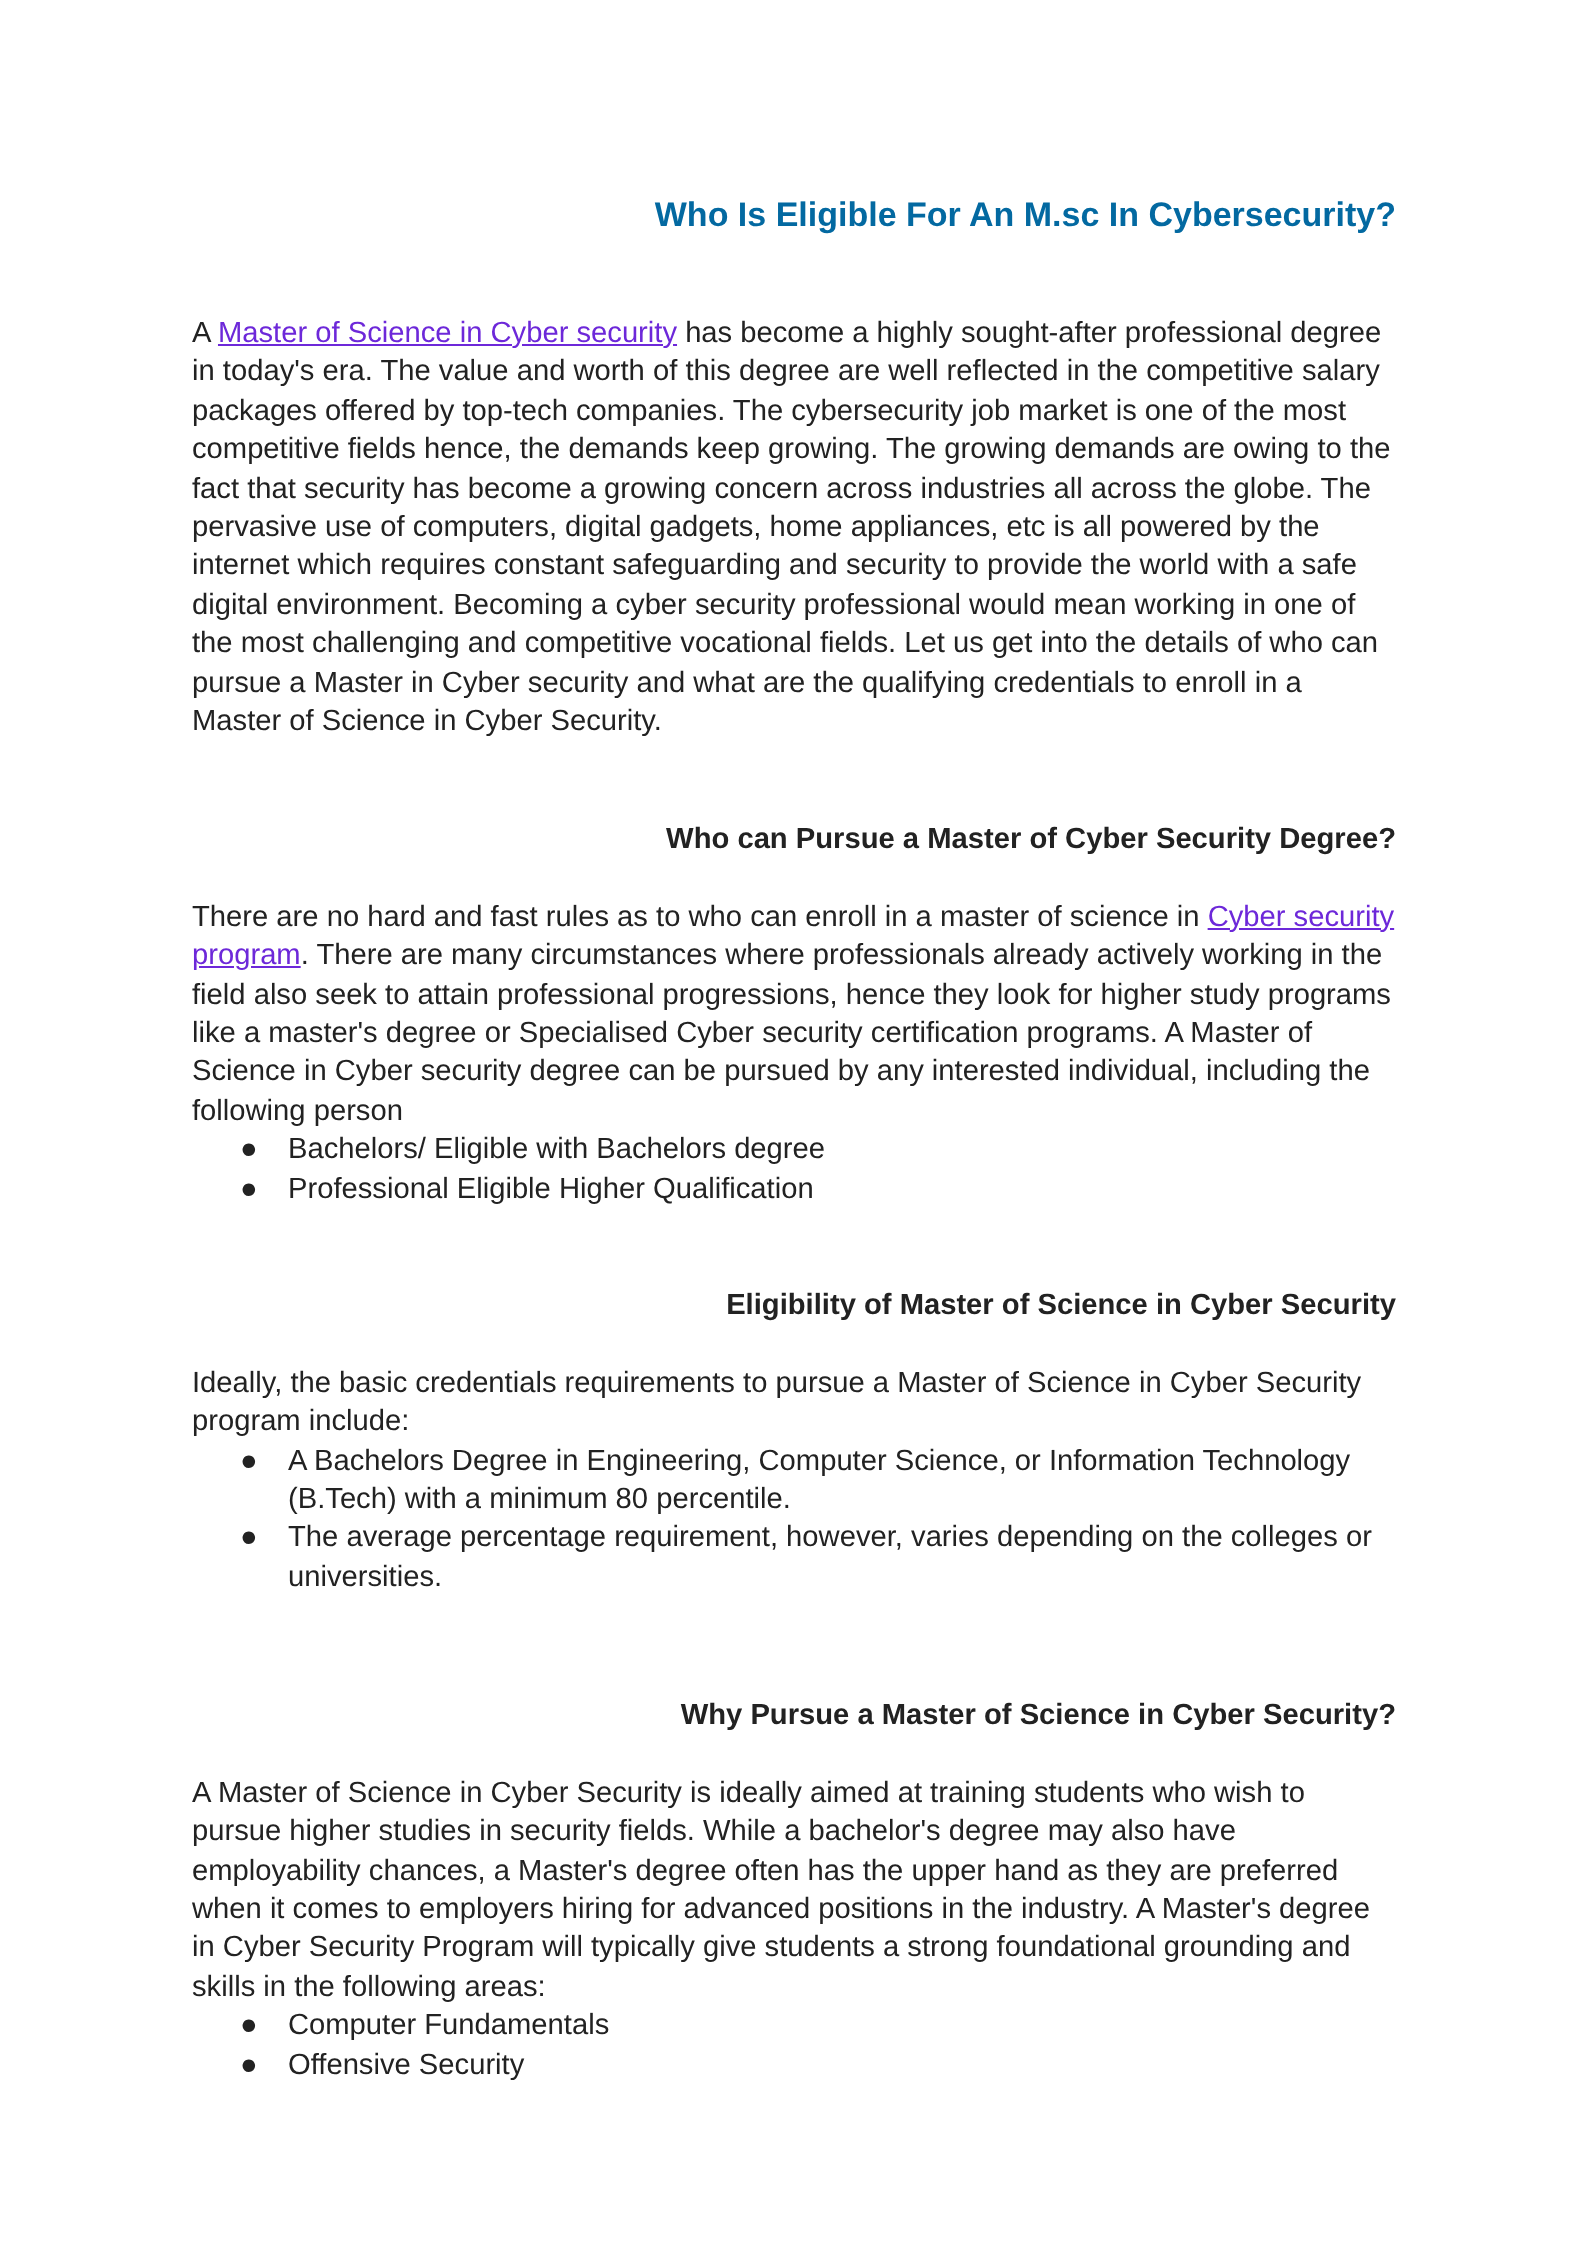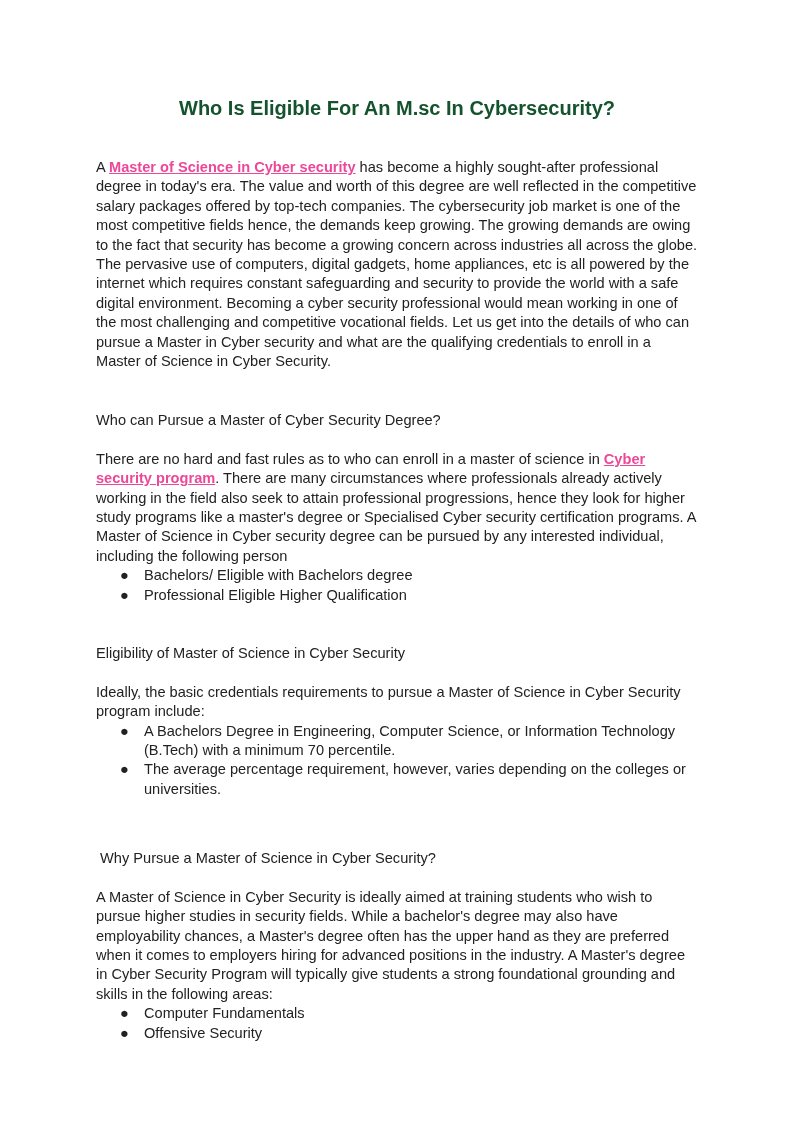--- a/index.html
+++ b/index.html
@@ -1,24 +1,24 @@
 <!DOCTYPE html>
 <html><head>
   <meta charset="utf-8">
   <style>
     html, body { margin: 0; padding: 0; background: #ffffff; }
     body { width: 795px; height: 1123px; position: relative; overflow: hidden;
       font-family: "Liberation Sans", sans-serif; color: #222222; }
     .page { position: absolute; left: 96px; top: 0; width: 602px; }
     h1 { position: absolute; left: 0; width: 602px; top: 96px; margin: 0;
-      text-align: center; font-size: 20px; font-weight: bold; line-height: 24px; color: #14532d; }
+      text-align: right; font-size: 17px; font-weight: bold; line-height: 24px; color: #0369a1; }
     .block { position: absolute; left: 0; width: 602px; }
     p { margin: 0; font-size: 14.6px; line-height: 19.4px; }
-    h2 { margin: 0; font-size: 14.6px; font-weight: normal; line-height: 19.4px; }
-    a { color: #ec4899; font-weight: bold; text-decoration: underline; }
+    h2 { margin: 0; font-size: 14.6px; font-weight: bold; line-height: 19.4px; text-align: right; }
+    a { color: #6d28d9; font-weight: normal; text-decoration: underline; }
     ul { margin: 0; padding: 0; list-style: none; }
     li { position: relative; padding-left: 48px; font-size: 14.6px; line-height: 19.4px; }
     li .bullet { position: absolute; left: 24px; top: 0; }
   </style>
 </head>
 <body>
 
 <div class="page">
   <h1>Who Is Eligible For An M.sc In Cybersecurity?</h1>
 
@@ -32,21 +32,21 @@
     <ul>
       <li><span class="bullet">●</span><span>Bachelors/ Eligible with Bachelors degree</span></li>
       <li><span class="bullet">●</span><span>Professional Eligible Higher Qualification</span></li>
     </ul>
   </div>
 
   <div class="block" style="top:644px">
     <h2>Eligibility of Master of Science in Cyber Security</h2>
     <p style="margin-top:19.4px">Ideally, the basic credentials requirements to pursue a Master of Science in Cyber Security program include:</p>
     <ul>
-      <li><span class="bullet">●</span><span>A Bachelors Degree in Engineering, Computer Science, or  Information Technology (B.Tech) with a minimum 70 percentile.</span></li>
+      <li><span class="bullet">●</span><span>A Bachelors Degree in Engineering, Computer Science, or  Information Technology (B.Tech) with a minimum 80 percentile.</span></li>
       <li><span class="bullet">●</span><span>The average percentage requirement, however, varies depending on the colleges or universities.</span></li>
     </ul>
   </div>
 
   <div class="block" style="top:849px">
     <h2 style="white-space:pre"> Why Pursue a Master of Science in Cyber Security?</h2>
     <p style="margin-top:19.4px">A Master of Science in Cyber Security is ideally aimed at training students who wish to pursue higher studies in security fields. While a bachelor's degree may also have employability chances, a Master's degree often has the upper hand as they are preferred when it comes to employers hiring for advanced positions in the industry. A Master's degree in Cyber Security Program will typically give students a strong foundational grounding and skills in the following areas:</p>
     <ul>
       <li><span class="bullet">●</span><span>Computer Fundamentals</span></li>
       <li><span class="bullet">●</span><span>Offensive Security</span></li>

